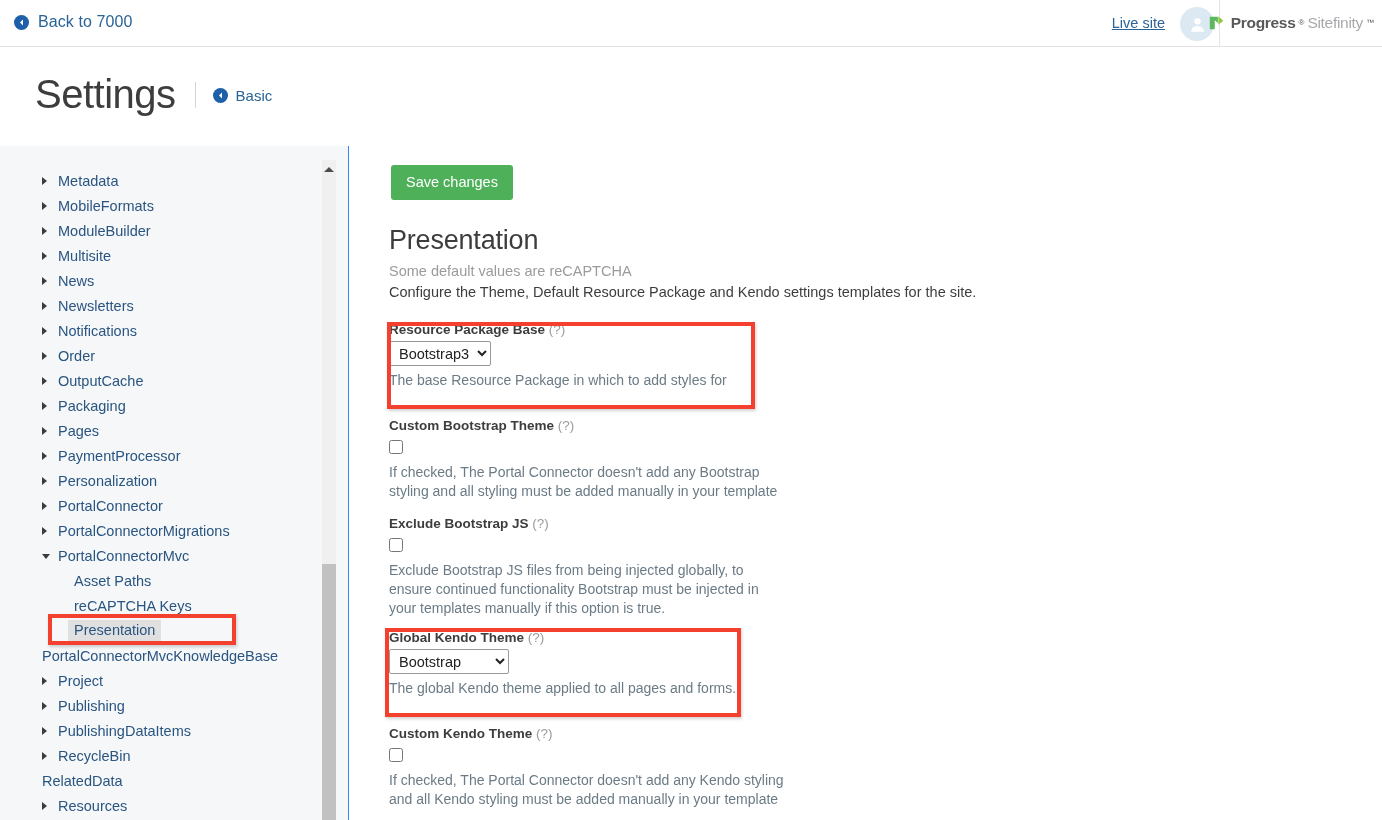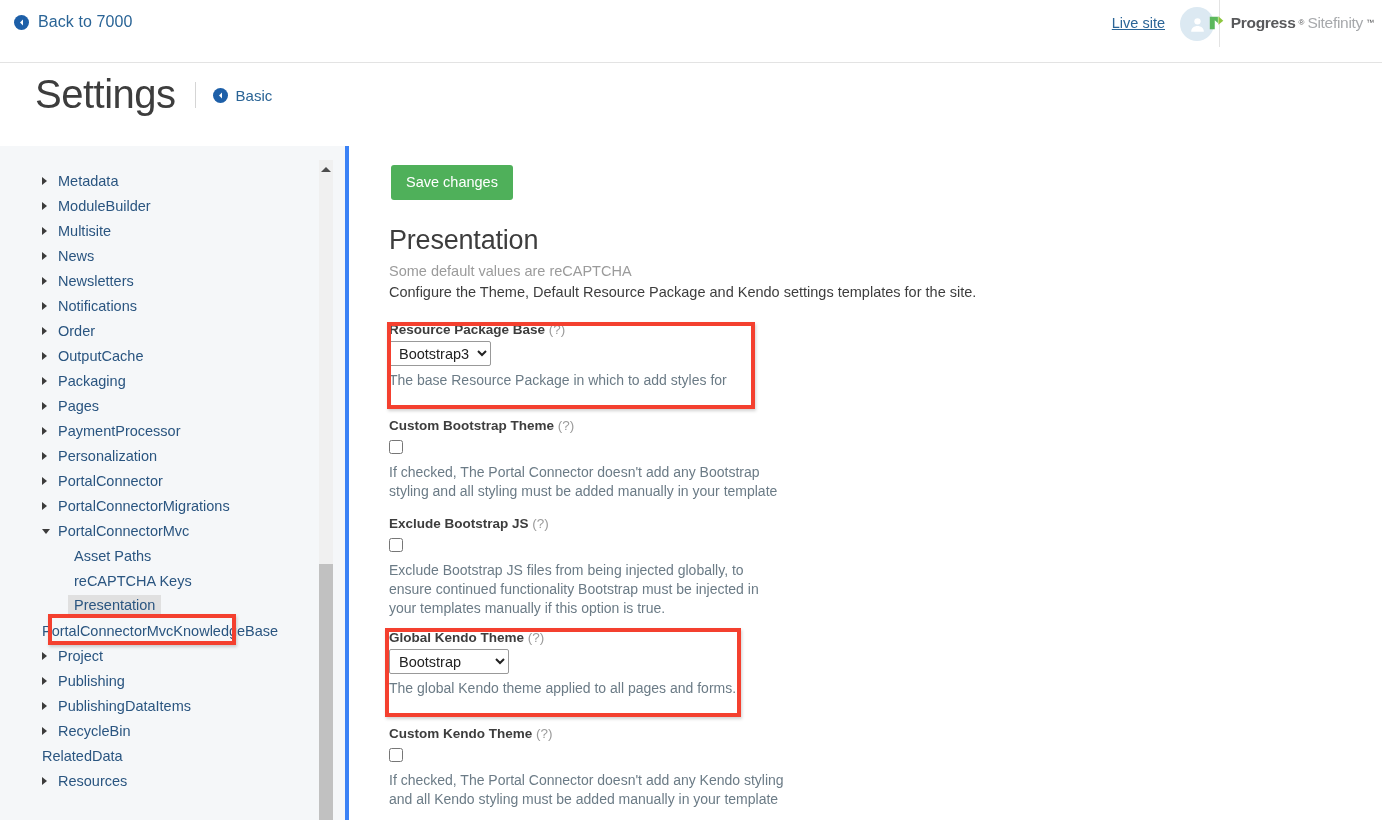--- a/index.html
+++ b/index.html
@@ -10,21 +10,21 @@
     background: #ffffff;
     font-family: "Liberation Sans", sans-serif;
     color: #333333;
   }
 
   
   .topbar {
     position: absolute;
     top: 0; left: 0;
     width: 1382px;
-    height: 63px;
+    height: 47px;
     background: #ffffff;
     border-bottom: 1px solid #e3e3e3;
   }
   .back-link {
     position: absolute;
     left: 14px; top: 13px;
     display: flex;
     align-items: center;
     gap: 9px;
     text-decoration: none;
@@ -131,21 +131,21 @@
     color: #2a6496;
   }
 
   
   .sidebar {
     position: absolute;
     top: 146px; left: 0;
     width: 349px;
     height: 674px;
     background: #f5f7f9;
-    border-right: 4px solid #3b82f6;
+    border-right: 1px solid #3b82f6;
     overflow: hidden;
   }
   .tree {
     position: absolute;
     top: 0; left: 0;
     width: 320px;
     padding-top: 22px;
   }
   .tree-item {
     position: relative;
@@ -356,20 +356,24 @@
 </div>
 
 <div class="sidebar">
   <div class="tree" id="tree">
       <div class="tree-item has-caret">
         <span class="caret"></span>
         <span class="lbl">Metadata</span>
       </div>
       <div class="tree-item has-caret">
         <span class="caret"></span>
+        <span class="lbl">MobileFormats</span>
+      </div>
+      <div class="tree-item has-caret">
+        <span class="caret"></span>
         <span class="lbl">ModuleBuilder</span>
       </div>
       <div class="tree-item has-caret">
         <span class="caret"></span>
         <span class="lbl">Multisite</span>
       </div>
       <div class="tree-item has-caret">
         <span class="caret"></span>
         <span class="lbl">News</span>
       </div>

